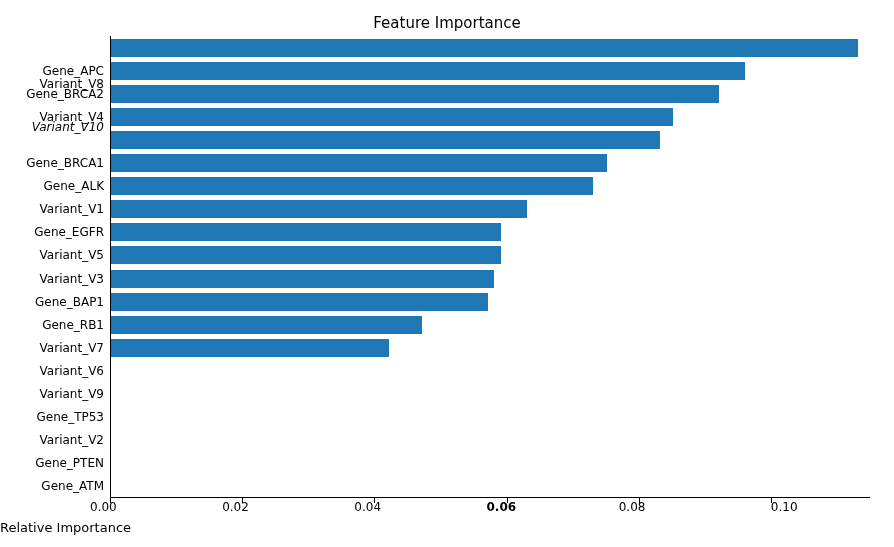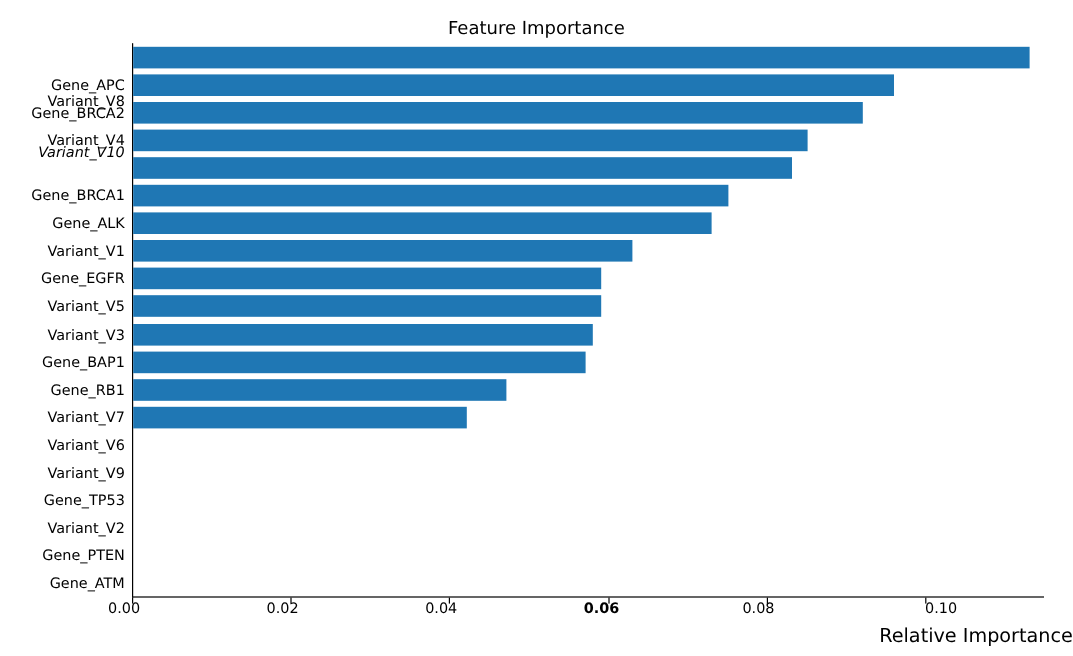--- a/index.html
+++ b/index.html
@@ -57,22 +57,22 @@
   .xtick-line {
     position: absolute;
     width: 1px;
     height: 5px;
     background: #000;
     top: 498px;
   }
   .xlabel {
     position: absolute;
     width: 100%;
-    text-align: right;
-    font-size: 16px;
+    text-align: left;
+    font-size: 13px;
     top: 520px;
     left: 0;
   }
 </style>
 </head>
 <body>
 
 <div class="chart-wrap">
   <div class="title">Feature Importance</div>
   <div class="plot-area" id="plot-area">

